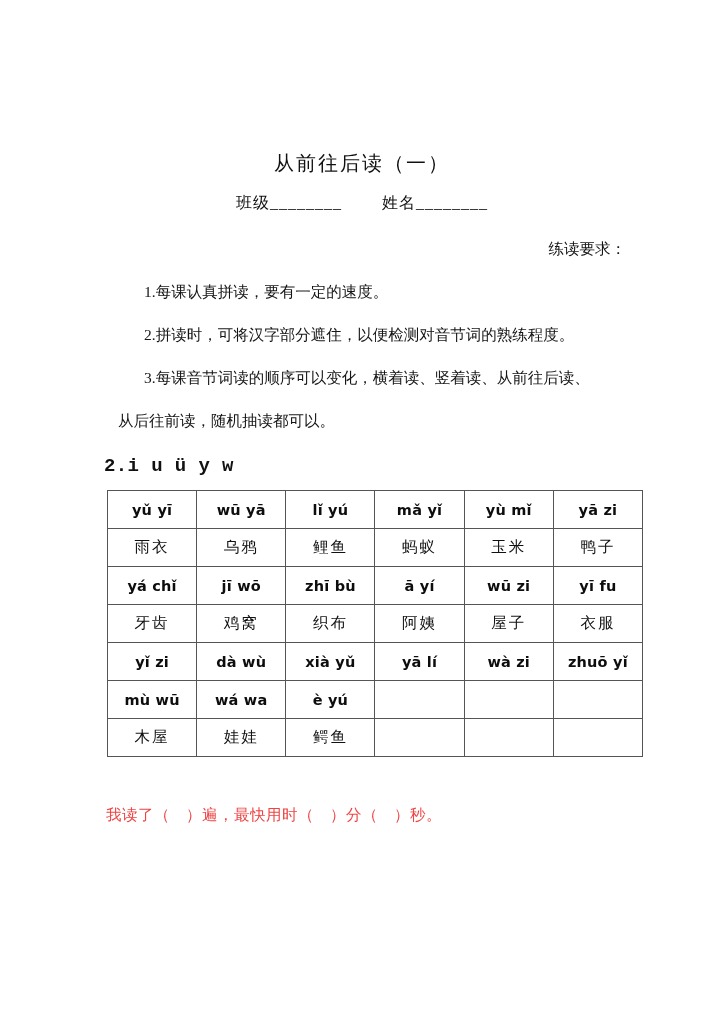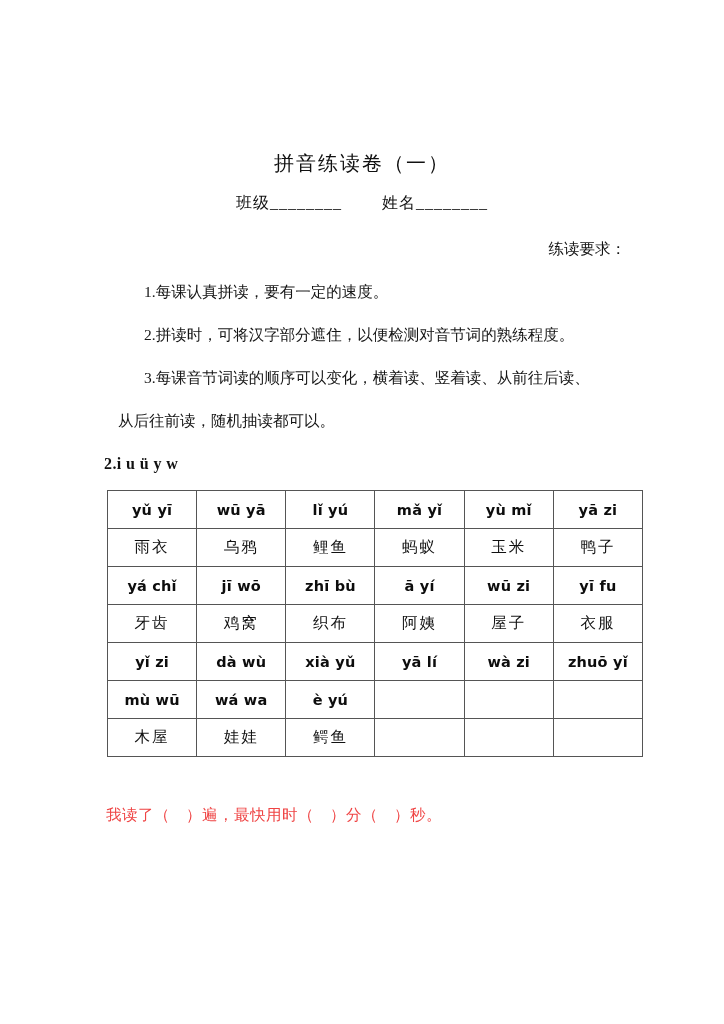--- a/index.html
+++ b/index.html
@@ -70,22 +70,22 @@
   }
   .ins-item.wrap {
     text-indent: 0;
   }
 
   
   .section-heading {
     position: absolute;
     left: 104px;
     top: 455px;
-    font-family: Liberation Serif, serif;
-    font-size: 16px;
+    font-family: Liberation Mono, monospace;
+    font-size: 19px;
     font-weight: bold;
     color: #111;
     letter-spacing: 0.4px;
     white-space: pre;
   }
 
   
   .word-table {
     position: absolute;
     left: 107px;
@@ -128,21 +128,21 @@
     letter-spacing: 0.5px;
     color: #ef4444;
     white-space: pre;
   }
 </style>
 </head>
 <body>
 
 <div class="page">
 
-  <div class="doc-title">拼音练读卷（一）</div>
+  <div class="doc-title">从前往后读（一）</div>
 
   <div class="name-line">班级________        姓名________</div>
 
   <div class="instructions">
     <p class="ins-head">练读要求：</p>
     <p class="ins-item">1.每课认真拼读，要有一定的速度。</p>
     <p class="ins-item">2.拼读时，可将汉字部分遮住，以便检测对音节词的熟练程度。</p>
     <p class="ins-item">3.每课音节词读的顺序可以变化，横着读、竖着读、从前往后读、</p>
     <p class="ins-item wrap">从后往前读，随机抽读都可以。</p>
   </div>

